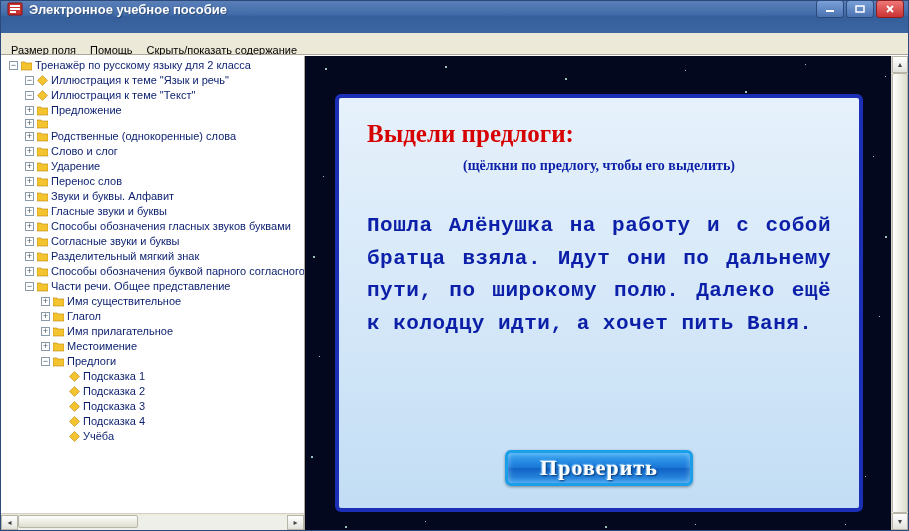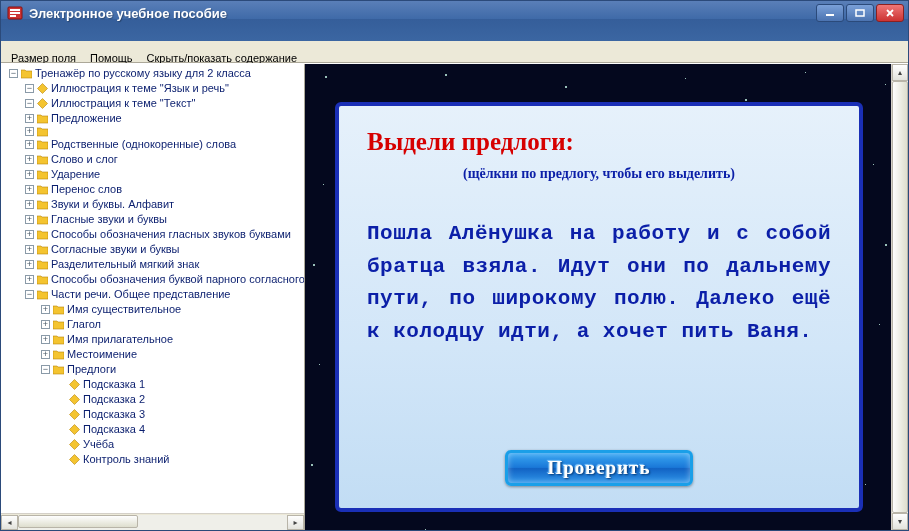--- a/index.html
+++ b/index.html
@@ -13,21 +13,21 @@
   }
   .window {
     width: 909px;
     height: 531px;
     border: 1px solid #2b4a7a;
     display: flex;
     flex-direction: column;
     background: #fff;
   }
   .titlebar {
-    height: 40px;
+    height: 32px;
     background: linear-gradient(to bottom, #5a7fb8 0%, #3f6aa8 45%, #355e9a 46%, #3b66a2 100%);
     display: flex;
     align-items: center;
     padding: 0 4px 16px 6px;
     color: #fff;
   }
   .titlebar-icon {
     width: 16px; height: 16px;
     margin-right: 6px;
     display: inline-flex;
@@ -200,21 +200,21 @@
     padding-bottom: 6px;
   }
   .check-btn {
     min-width: 188px;
     height: 36px;
     border: 3px solid #1a9fe8;
     border-radius: 6px;
     background: linear-gradient(to bottom, #3aa8f3 0%, #1a78d8 48%, #1263c4 52%, #2f96ea 100%);
     color: #fff;
     font-family: Georgia, 'Times New Roman', serif;
-    font-size: 19px;
+    font-size: 22px;
     font-weight: bold;
     letter-spacing: 1px;
     text-shadow: 1px 1px 2px #063a74, -1px -1px 1px #8fd1ff;
     cursor: pointer;
     display: flex; align-items: center; justify-content: center;
     box-shadow: inset 0 0 6px rgba(255,255,255,0.4), 0 1px 3px rgba(0,0,0,0.4);
   }
   .vscroll {
     width: 17px;
     background: #ece9d8;
@@ -559,31 +559,20 @@
                           <div class="tree-row">
                             <span class="expander none"></span>
                             <span class="node-icon">
                               <svg viewBox="0 0 11 11">
                                 <polygon points="5.5,0.5 10.5,5.5 5.5,10.5 0.5,5.5" fill="#f4c430" stroke="#b8860b" stroke-width="0.6"></polygon>
                               </svg>
                             </span>
                             <span class="tree-label">Учёба</span>
                           </div>
                         </li>
-                        <li>
-                          <div class="tree-row">
-                            <span class="expander none"></span>
-                            <span class="node-icon">
-                              <svg viewBox="0 0 11 11">
-                                <polygon points="5.5,0.5 10.5,5.5 5.5,10.5 0.5,5.5" fill="#f4c430" stroke="#b8860b" stroke-width="0.6"></polygon>
-                              </svg>
-                            </span>
-                            <span class="tree-label">Контроль знаний</span>
-                          </div>
-                        </li>
                       </ul>
                     </li>
                   </ul>
                 </li>
               </ul>
             </li>
           </ul>
         </div>
       <div class="hscroll">
         <div class="hscroll-btn">◂</div>

